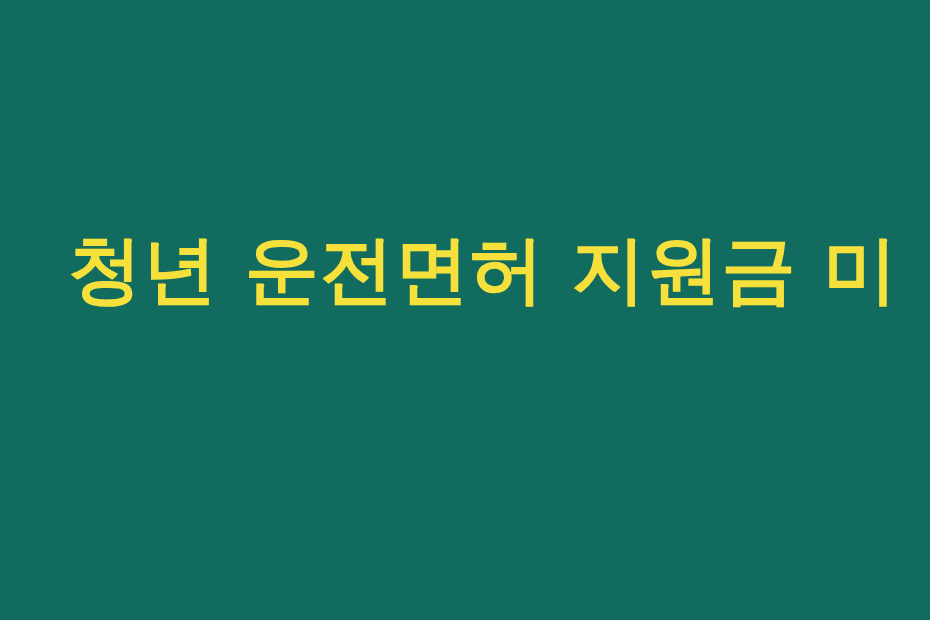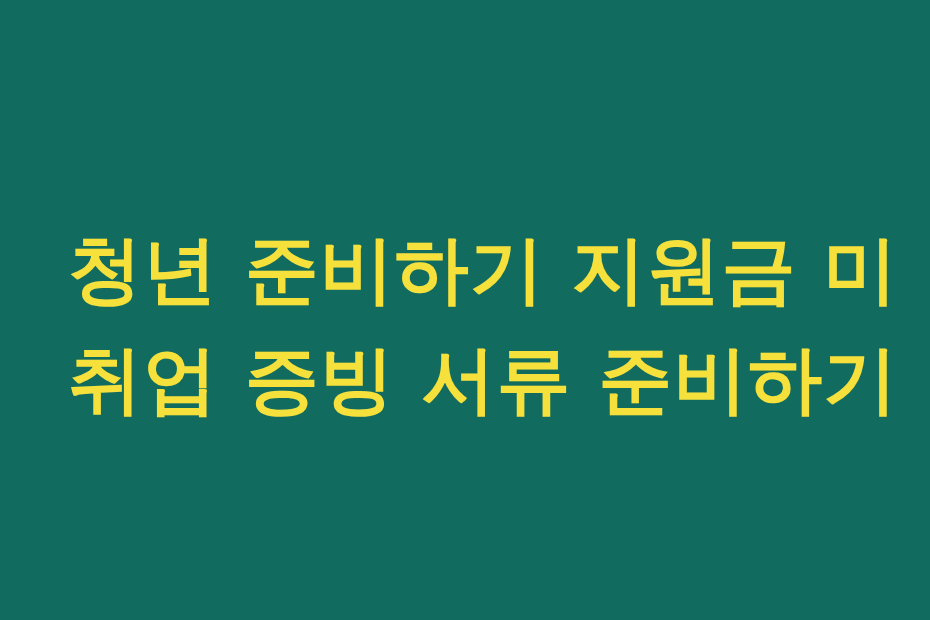--- a/index.html
+++ b/index.html
@@ -38,17 +38,16 @@
     text-rendering: optimizeLegibility;
     -webkit-font-smoothing: antialiased;
   }
 </style>
 </head>
 <body>
 
 <div id="poster" style="background: rgb(17, 107, 94);">
 
   <div id="headline">
-    <span class="headline-line" style="color: rgb(245, 224, 60);">청년 준비하기 지원금 미</span>
-    <span class="headline-line" style="color: rgb(245, 224, 60);">취업 증빙 서류 준비하기</span>
+    <span class="headline-line" style="color: rgb(245, 224, 60);">청년 운전면허 지원금 미</span>
   </div>
 
 </div>
 
 </body></html>

